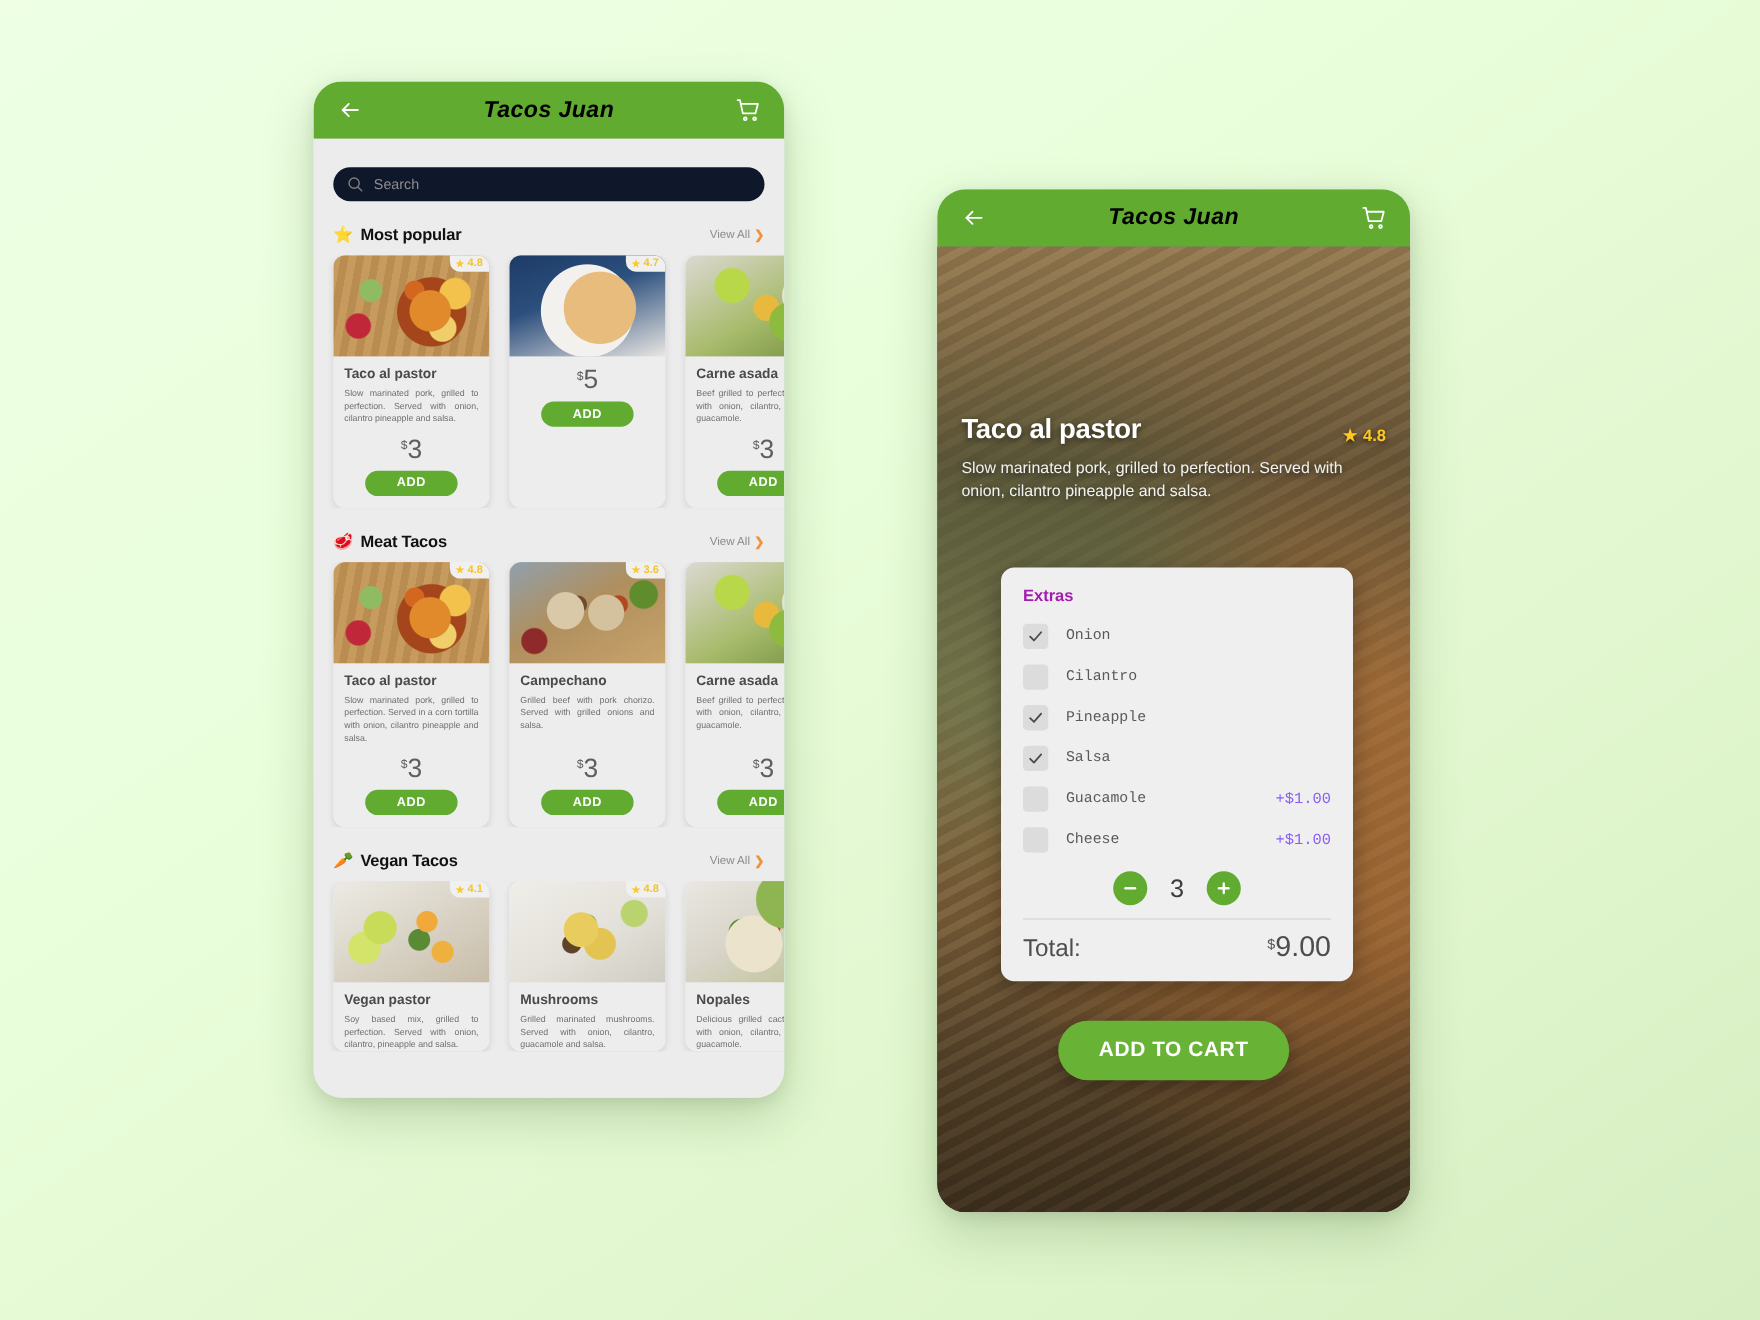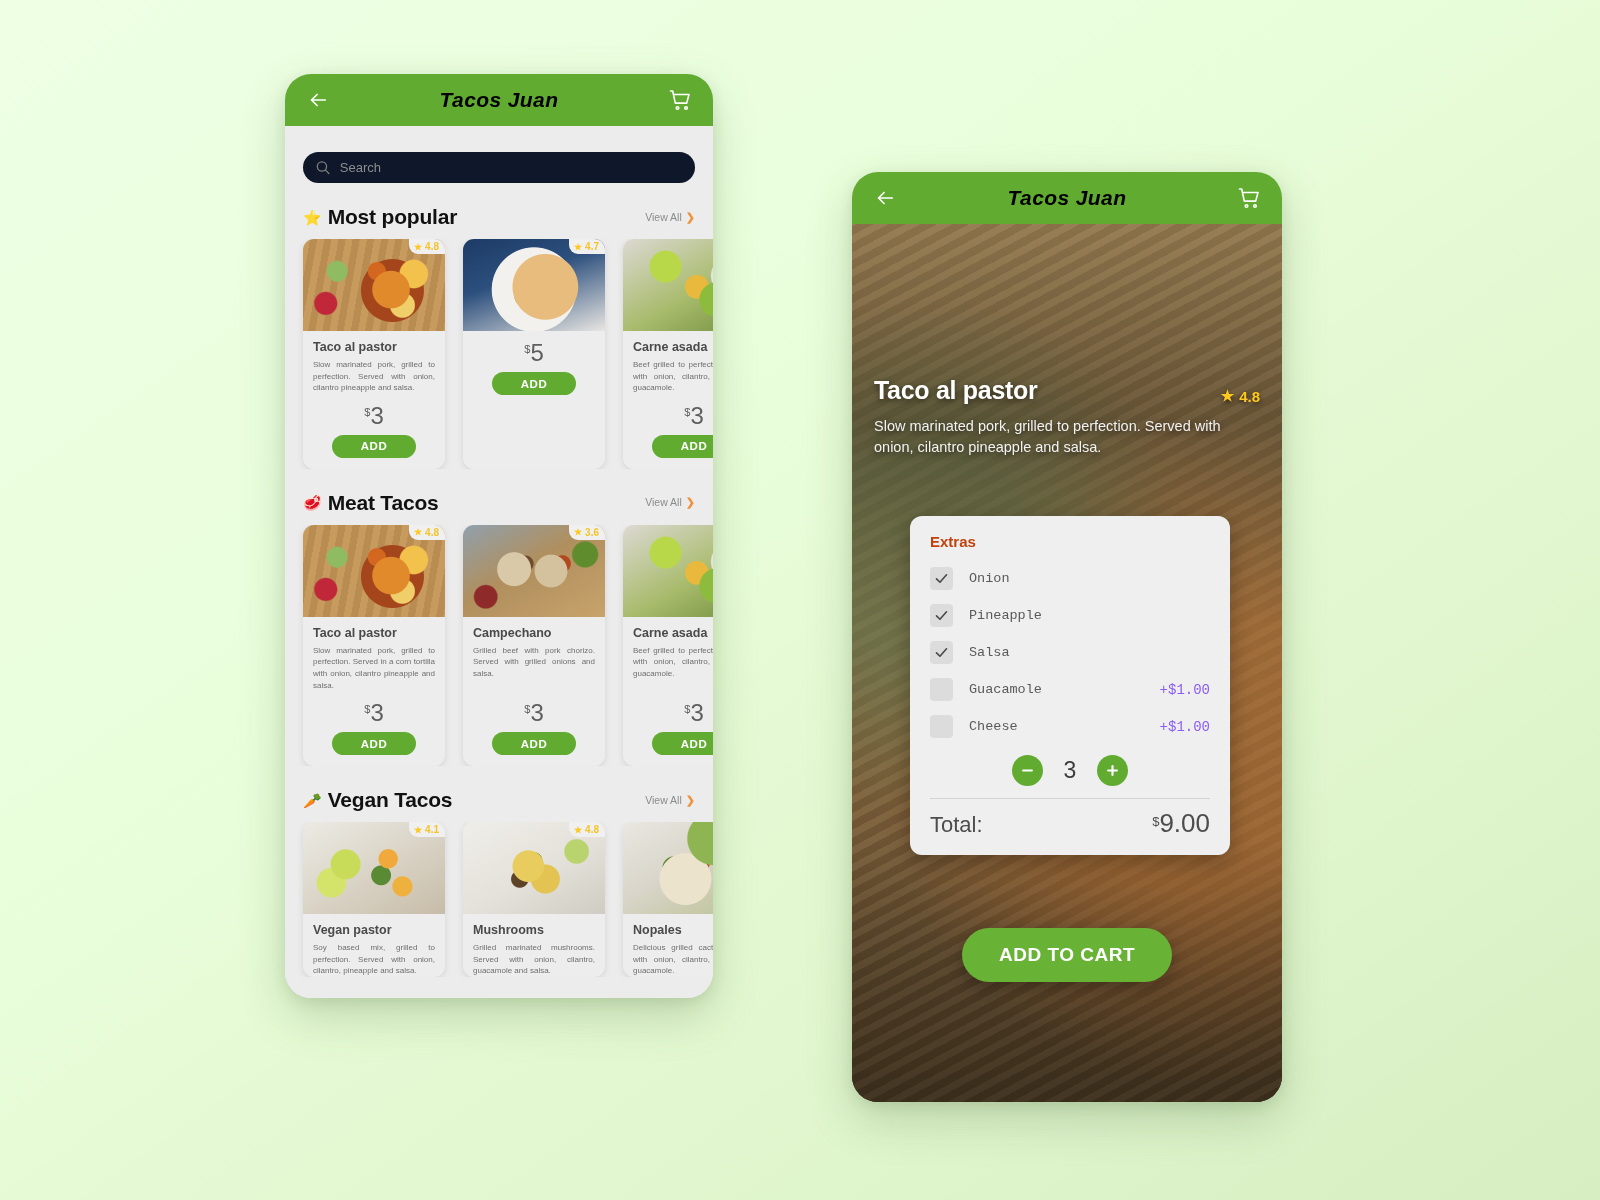--- a/index.html
+++ b/index.html
@@ -84,21 +84,21 @@
 
   
   .section { margin-top: 22px; }
   .section-head {
     display: flex; align-items: center;
     padding: 0 18px;
     margin-bottom: 10px;
   }
   .section-ico { font-size: 15px; margin-right: 6px; line-height: 1; }
   .section-name {
-    font-size: 21px; font-weight: 800; color: #111;
+    font-size: 15px; font-weight: 800; color: #111;
     letter-spacing: -.2px;
   }
   .view-all {
     margin-left: auto;
     display: flex; align-items: flex-start; gap: 4px;
     font-size: 10.5px; color: #8b8b8b;
     cursor: pointer;
   }
   .view-all .chev { color: #f0913c; font-size: 11px; font-weight: 700; }
 
@@ -203,21 +203,21 @@
   .extras-card {
     position: absolute;
     left: 58px; right: 52px; top: 292px;
     background: #efefef;
     border-radius: 12px;
     padding: 17px 20px 16px 20px;
     z-index: 4;
     box-shadow: 0 6px 22px rgba(0,0,0,.30);
   }
   .extras-title {
-    font-size: 15px; font-weight: 700; color: #c2410c;
+    font-size: 15px; font-weight: 700; color: #a21caf;
     margin-bottom: 10px;
   }
   .extra-row {
     display: flex; align-items: center;
     height: 37px;
     cursor: pointer;
     font-family: Liberation Mono, monospace;
   }
   .cbox {
     width: 23px; height: 23px; border-radius: 4px;
@@ -543,20 +543,24 @@
       <div id="extras-host">
           <div class="extra-row">
             <span class="cbox on">
               <svg width="15" height="15" viewBox="0 0 24 24" fill="none" stroke="#4a4a4a" stroke-width="2.6" stroke-linecap="round" stroke-linejoin="round">
                 <polyline points="4 12.5 9.5 18 20 6"></polyline>
               </svg>
             </span>
             <span class="extra-label">Onion</span>
           </div>
           <div class="extra-row">
+            <span class="cbox"></span>
+            <span class="extra-label">Cilantro</span>
+          </div>
+          <div class="extra-row">
             <span class="cbox on">
               <svg width="15" height="15" viewBox="0 0 24 24" fill="none" stroke="#4a4a4a" stroke-width="2.6" stroke-linecap="round" stroke-linejoin="round">
                 <polyline points="4 12.5 9.5 18 20 6"></polyline>
               </svg>
             </span>
             <span class="extra-label">Pineapple</span>
           </div>
           <div class="extra-row">
             <span class="cbox on">
               <svg width="15" height="15" viewBox="0 0 24 24" fill="none" stroke="#4a4a4a" stroke-width="2.6" stroke-linecap="round" stroke-linejoin="round">

